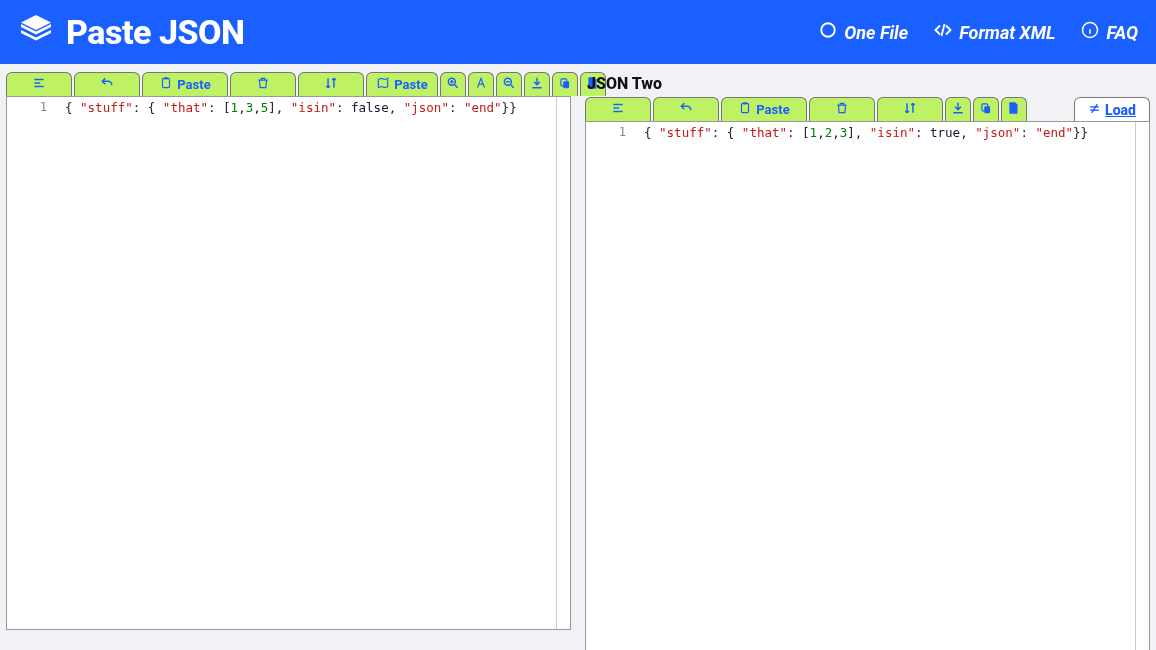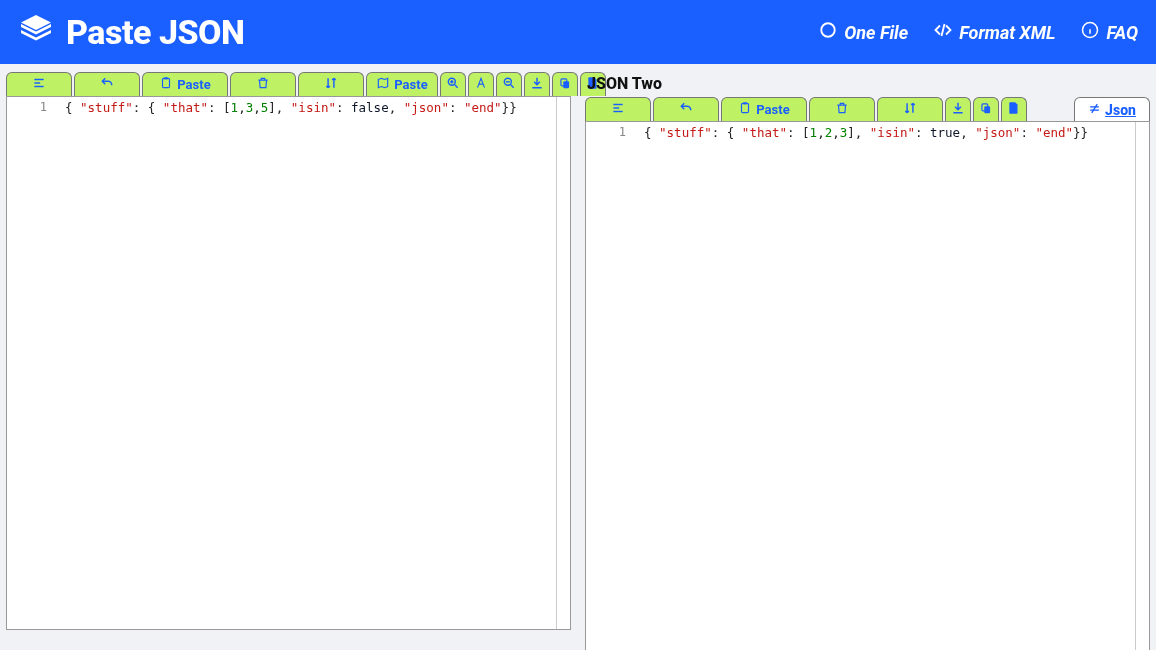--- a/index.html
+++ b/index.html
@@ -276,21 +276,21 @@
           <span><svg viewBox="0 0 24 24" fill="#1a5fff">
               <path d="M6 2h8l4 4v14a2 2 0 01-2 2H6a2 2 0 01-2-2V4a2 2 0 012-2z"></path>
             </svg></span>
         </div>
       <div class="load-btn">
           <span><svg viewBox="0 0 24 24" fill="none" stroke="#1a5fff" stroke-width="2.5">
               <line x1="4" y1="9" x2="20" y2="9"></line>
               <line x1="4" y1="15" x2="20" y2="15"></line>
               <line x1="17" y1="4" x2="7" y2="20"></line>
             </svg></span>
-          <span>Json</span>
+          <span>Load</span>
         </div>
     </div>
     <div class="editor">
       <div class="gutter">
           <div>1</div>
         </div>
       <div class="code" id="code-two"><span class="p">{ </span><span class="k">"stuff"</span><span class="p">: { </span><span class="k">"that"</span><span class="p">: [</span><span class="g">1</span><span class="p">,</span><span class="g">2</span><span class="p">,</span><span class="g">3</span><span class="p">], </span><span class="k">"isin"</span><span class="p">: </span><span class="b">true</span><span class="p">, </span><span class="k">"json"</span><span class="p">: </span><span class="k">"end"</span><span class="p">}}</span></div>
       <div class="scroll-gap"></div>
     </div>
   </div>

